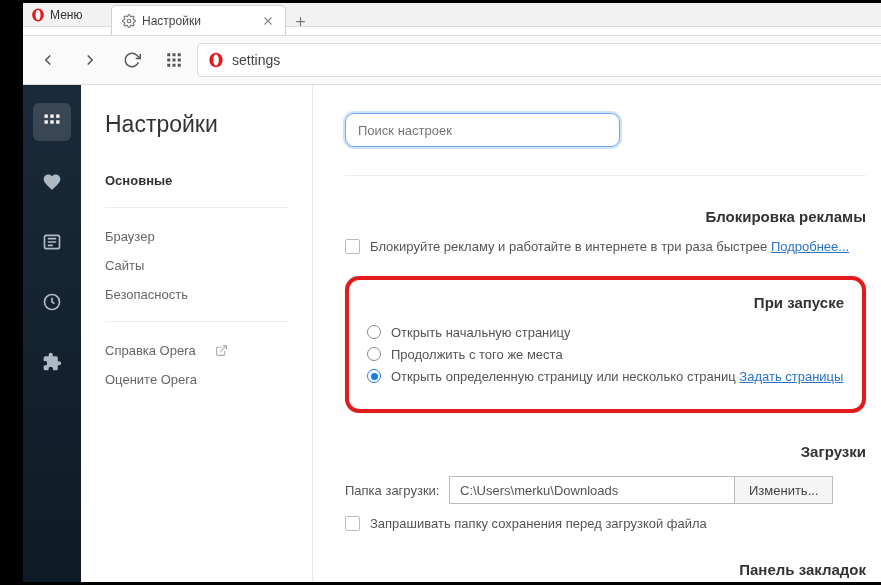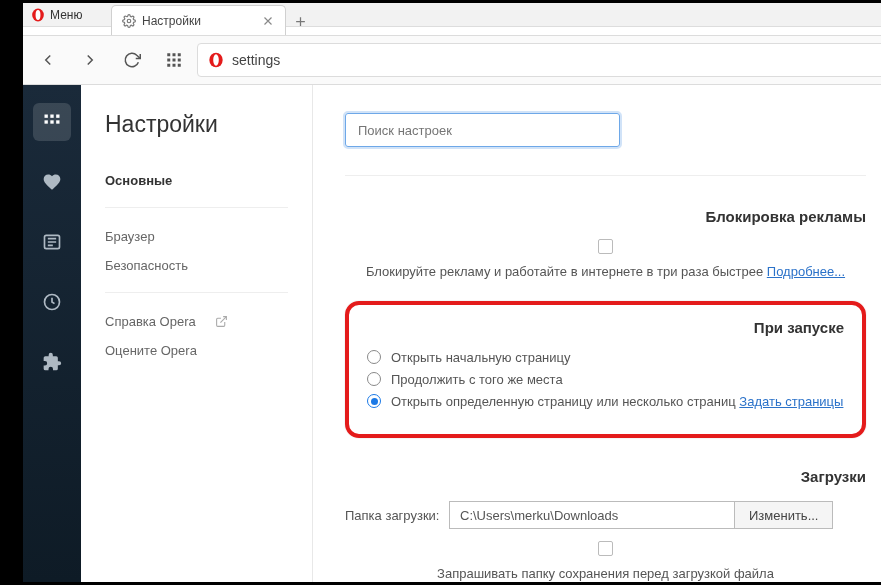--- a/index.html
+++ b/index.html
@@ -41,25 +41,25 @@
   .settings-side { width: 232px; border-right: 1px solid #e8e8e8; padding: 26px 24px; }
   .side-title { font-size: 23px; font-weight: 300; color: #333; margin-bottom: 28px; }
   .side-item { font-size: 13px; color: #666; padding: 7px 0; cursor: pointer; }
   .side-item.active { font-weight: 600; color: #333; }
   .side-sep { height: 1px; background: #eee; margin: 12px 0 14px; }
   .help-row { display: flex; align-items: center; gap: 19px; }
   .help-row svg { width: 13px; height: 13px; color: #aaa; }
 
   
   .main-panel { flex: 1; padding: 28px 32px; overflow-y: auto; color: #555; }
-  .search-box { width: 275px; height: 34px; border: 1px solid #6ea8e8; border-radius: 3px; padding: 0 12px; font-size: 13px; outline: 2px solid rgba(71,143,228,0.25); outline-offset: 0; color: #999; background: #fff; }
+  .search-box { width: 275px; height: 34px; border: 1px solid #6ea8e8; border-radius: 9px; padding: 0 12px; font-size: 13px; outline: 2px solid rgba(71,143,228,0.25); outline-offset: 0; color: #999; background: #fff; }
   .section-title { font-size: 15px; font-weight: 600; color: #333; margin: 30px 0 14px; text-align: right; }
   .section-title.first { margin-top: 32px; }
   .hr { height: 1px; background: #eee; margin: 28px 0 0; }
-  .chk-row { display: flex; align-items: center; gap: 10px; margin: 8px 0; flex-direction: column; }
+  .chk-row { display: flex; align-items: center; gap: 10px; margin: 8px 0; }
   .chk-box { width: 15px; height: 15px; border: 1px solid #bbb; border-radius: 2px; flex-shrink: 0; }
   .chk-label { font-size: 13px; color: #555; }
   .link { color: #2b72c9; text-decoration: underline; cursor: pointer; }
 
   .highlight-box { border: 4px solid #e41b1b; border-radius: 14px; padding: 14px 18px 18px; margin-top: 22px; box-shadow: 0 0 0 1px rgba(0,0,0,0.04); }
   .highlight-box .section-title { margin: 0 0 14px; }
   .radio-row { display: flex; gap: 10px; margin: 7px 0; }
   .radio { width: 14px; height: 14px; border: 1.5px solid #888; border-radius: 50%; display: flex; align-items: center; justify-content: center; flex-shrink: 0; }
   .radio.checked { border-color: #1b79e6; }
   .radio.checked::after { content: ""; width: 7px; height: 7px; background: #1b79e6; border-radius: 50%; }
@@ -177,20 +177,21 @@
             <path d="M20.5 11H19V7a2 2 0 0 0-2-2h-4V3.5a2.5 2.5 0 1 0-5 0V5H4a2 2 0 0 0-2 2v3.8h1.5a2.7 2.7 0 0 1 0 5.4H2V20a2 2 0 0 0 2 2h3.8v-1.5a2.7 2.7 0 0 1 5.4 0V22H17a2 2 0 0 0 2-2v-4h1.5a2.5 2.5 0 1 0 0-5z"></path>
           </svg>
       </div>
     </div>
 
     <div class="settings-side">
       <div class="side-title">Настройки</div>
       <div class="side-item active">Основные</div>
       <div class="side-sep"></div>
       <div class="side-item">Браузер</div>
+      <div class="side-item">Сайты</div>
       <div class="side-item">Безопасность</div>
       <div class="side-sep"></div>
       <div class="side-item help-row">
         <span>Справка Opera</span>
         <svg viewBox="0 0 24 24" fill="none" stroke="currentColor" stroke-width="2">
             <path d="M18 13v6a2 2 0 0 1-2 2H5a2 2 0 0 1-2-2V8a2 2 0 0 1 2-2h6"></path>
             <path d="M15 3h6v6"></path>
             <path d="M10 14L21 3"></path>
           </svg>
       </div>

